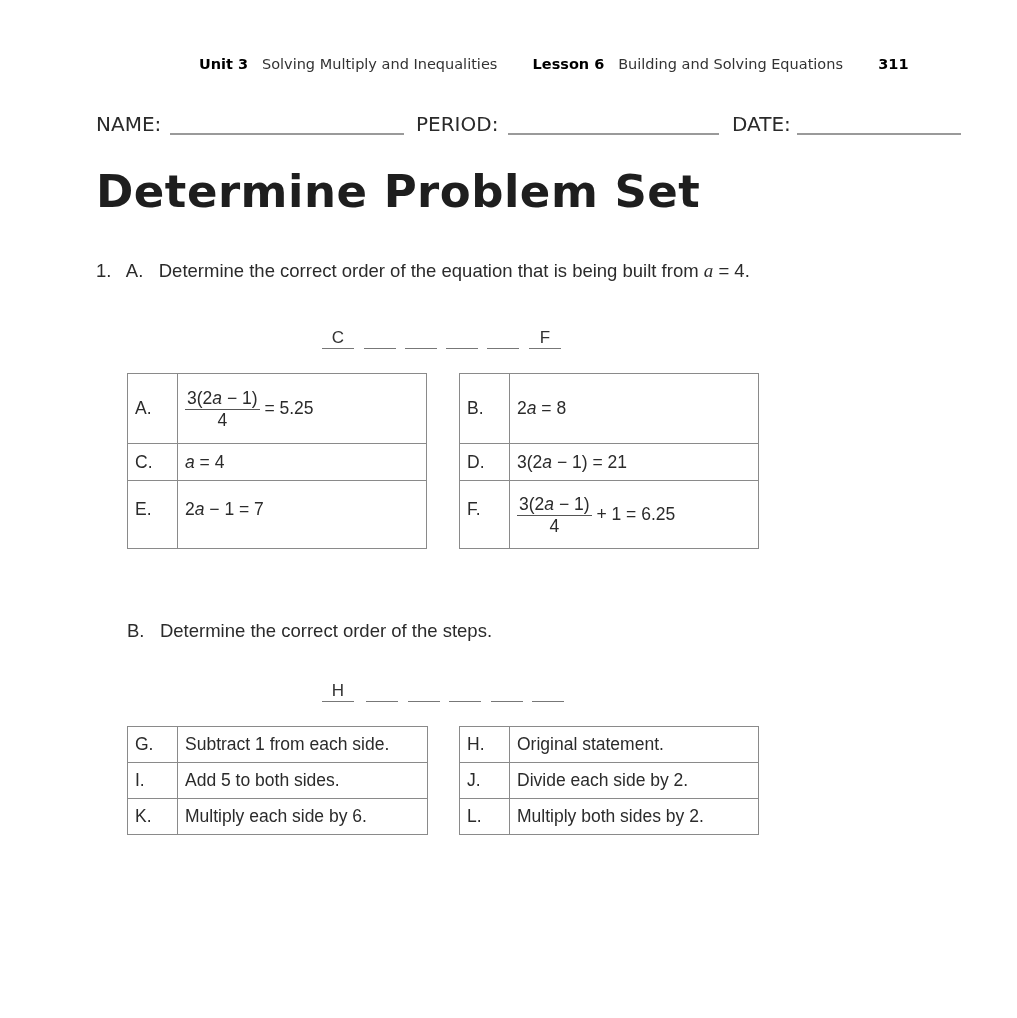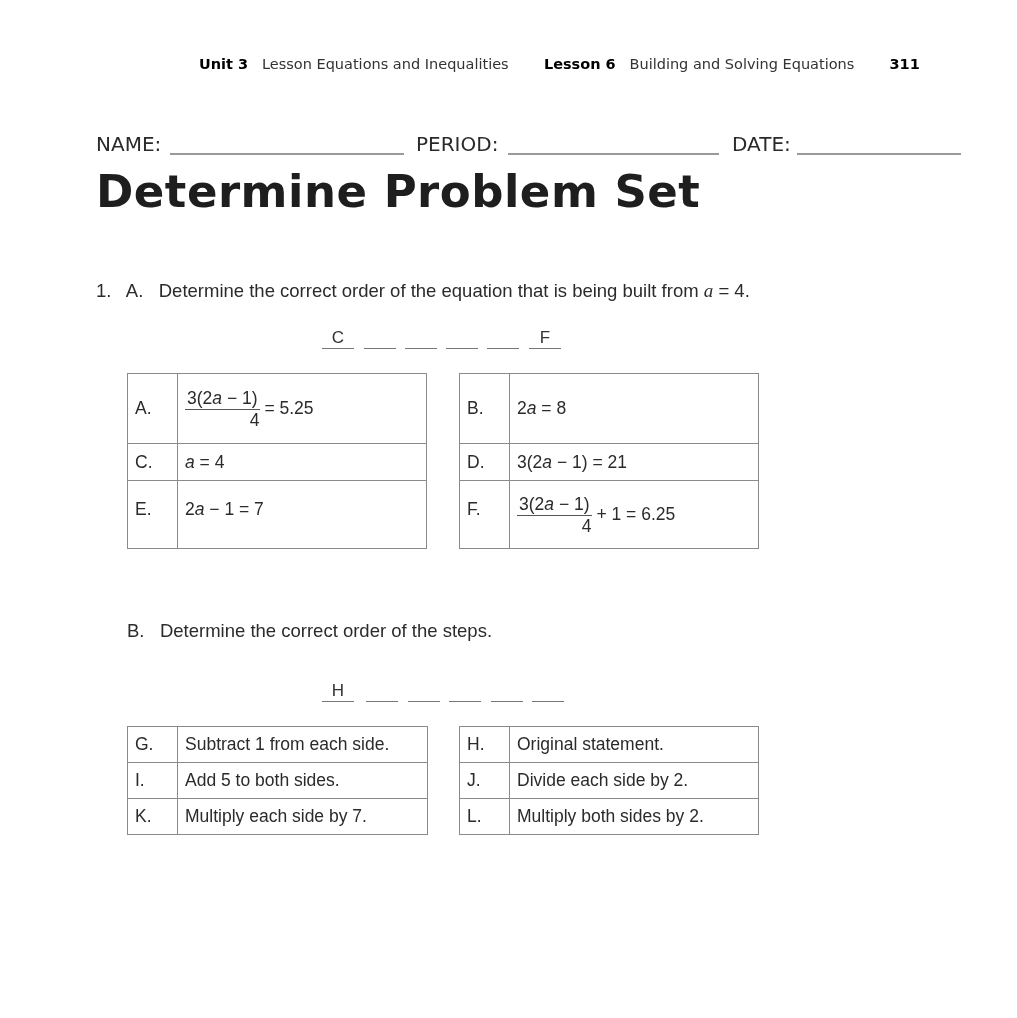--- a/index.html
+++ b/index.html
@@ -2,66 +2,66 @@
 <html><head>
 <meta charset="utf-8">
 <style>
   html, body { margin: 0; padding: 0; background: #ffffff; }
   body { width: 1017px; height: 1018px; position: relative; overflow: hidden; color: #2a2a2a; font-family: "DejaVu Sans", sans-serif; }
 
   .running-head { position: absolute; top: 56px; left: 199px; font-family: "DejaVu Sans", sans-serif; font-size: 14.5px; color: #333; white-space: nowrap; }
   .running-head .b { font-weight: bold; color: #000000; }
   .running-head span { display: inline-block; }
 
-  .name-row { position: absolute; top: 132px; left: 96px; width: 866px; height: 28px; font-family: "DejaVu Sans", sans-serif; font-size: 20px; color: #2a2a2a; }
+  .name-row { position: absolute; top: 112px; left: 96px; width: 866px; height: 28px; font-family: "DejaVu Sans", sans-serif; font-size: 20px; color: #2a2a2a; }
   .name-row .lbl { position: absolute; top: 0; }
   .name-row .line { position: absolute; top: 21px; height: 0; border-bottom: 2px solid #9a9a9a; }
 
   .title { position: absolute; top: 165px; left: 96px; font-family: "DejaVu Sans", sans-serif; font-weight: bold; font-size: 45px; letter-spacing: 0.5px; color: #1e1e1e; }
 
   .q { position: absolute; font-family: "Liberation Sans", sans-serif; font-size: 18.5px; color: #2b2b2b; white-space: nowrap; }
   .q i { font-family: "Liberation Serif", serif; font-size: 19px; }
 
   .blanks { position: absolute; height: 24px; }
   .blank { position: absolute; bottom: 0; width: 32px; border-bottom: 1.5px solid #777; text-align: center; font-family: "Liberation Sans", sans-serif; font-size: 17px; color: #333; line-height: 20px; height: 20px; }
 
   table.eq { position: absolute; border-collapse: collapse; font-family: "Liberation Sans", sans-serif; font-size: 17.5px; color: #2b2b2b; }
   table.eq td { border: 1.5px solid #8a8a8a; padding: 0; vertical-align: middle; }
   table.eq td.letter { width: 42px; padding-left: 7px; }
   table.eq td.expr { padding-left: 7px; }
-  .frac { display: inline-block; vertical-align: middle; text-align: right; }
+  .frac { display: inline-block; vertical-align: middle; text-align: center; }
   .frac .num { display: block; border-bottom: 1.5px solid #555; padding: 0 2px 1px 2px; line-height: 20px; }
   .frac .den { display: block; line-height: 20px; }
   .ital { font-style: italic; }
 </style>
 </head>
 <body>
 
 <div class="running-head">
   <span class="b">Unit 3</span>&nbsp;&nbsp;
-  <span>Lesson Equations and Inequalities</span>
+  <span>Solving Multiply and Inequalities</span>
   <span style="width:26px"></span>
   <span class="b">Lesson 6</span>&nbsp;&nbsp;
   <span>Building and Solving Equations</span>
   <span style="width:26px"></span>
   <span class="b">311</span>
 </div>
 
 <div class="name-row">
   <span class="lbl" style="left:0">NAME:</span>
   <span class="line" style="left:74px;width:234px"></span>
   <span class="lbl" style="left:320px">PERIOD:</span>
   <span class="line" style="left:412px;width:211px"></span>
   <span class="lbl" style="left:636px">DATE:</span>
   <span class="line" style="left:701px;width:164px"></span>
 </div>
 
 <div class="title">Determine Problem Set</div>
 
-<div class="q" style="top:280px;left:96px">
+<div class="q" style="top:260px;left:96px">
   <span>1.</span>&nbsp;&nbsp;
   <span>A.</span>&nbsp;&nbsp;
   <span>Determine the correct order of the equation that is being built from </span><i>a</i><span> = 4.</span>
 </div>
 
 <div class="blanks" style="top:325px;left:322px;width:245px">
   <span class="blank" style="left:0">C</span>
   <span class="blank" style="left:42px"></span>
   <span class="blank" style="left:83px"></span>
   <span class="blank" style="left:124px"></span>
@@ -126,21 +126,21 @@
       <tr style="height:36px">
     <td class="letter">G.</td>
     <td class="expr">Subtract 1 from each side.</td>
   </tr>
   <tr style="height:36px">
     <td class="letter">I.</td>
     <td class="expr">Add 5 to both sides.</td>
   </tr>
   <tr style="height:36px">
     <td class="letter">K.</td>
-    <td class="expr">Multiply each side by 7.</td>
+    <td class="expr">Multiply each side by 6.</td>
   </tr>
 </tbody>
   </table>
 
 <table class="eq" style="top:726px;left:459px;width:300px">
   <tbody>
       <tr style="height:36px">
     <td class="letter">H.</td>
     <td class="expr">Original statement.</td>
   </tr>

